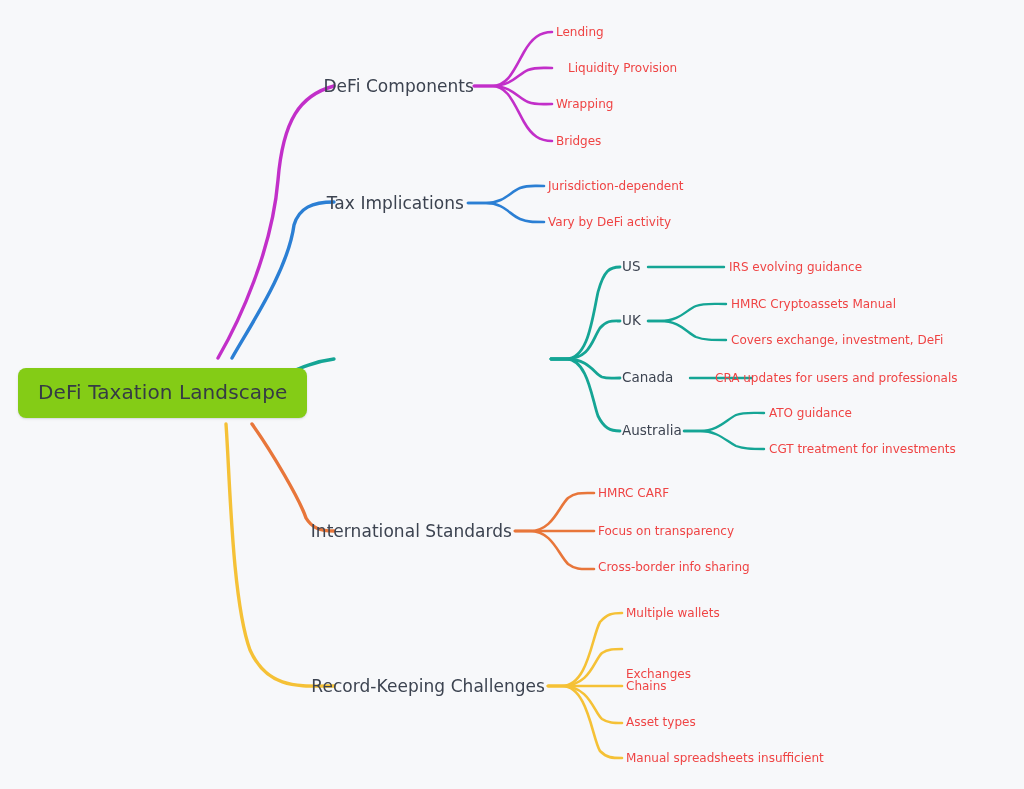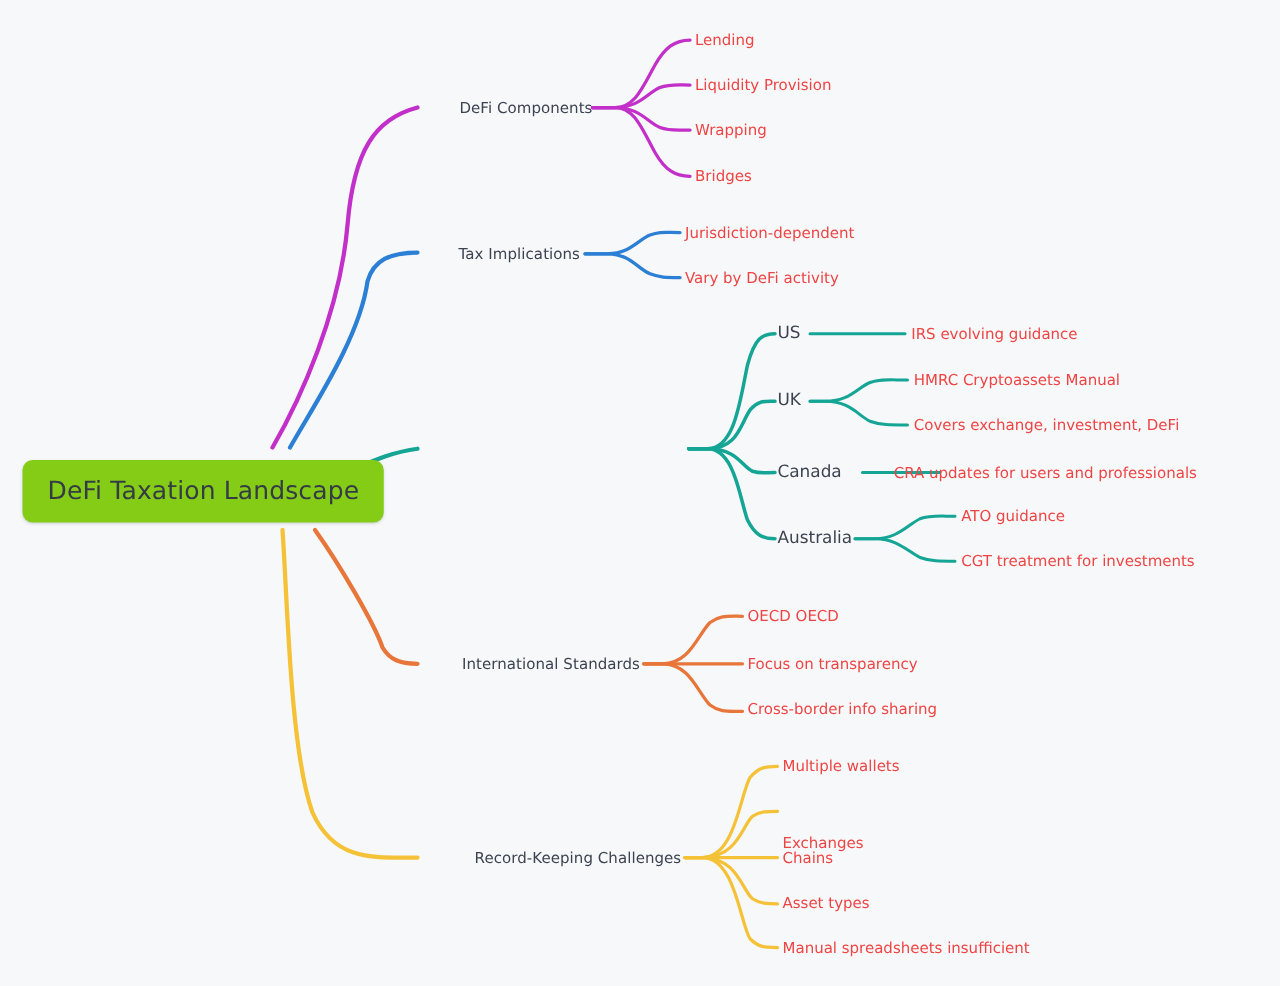--- a/index.html
+++ b/index.html
@@ -44,21 +44,21 @@
   .root-node {
     background: #84cc16;
     border-radius: 8px;
     box-shadow: 0 1px 3px rgba(30,40,60,0.10), 0 1px 1px rgba(30,40,60,0.06);
     padding: 14px 20px 16px 20px;
     font-size: 20px;
     color: #353b45;
     letter-spacing: 0.1px;
   }
   .branch-node {
-    font-size: 12px;
+    font-size: 17px;
     color: #3c4350;
     letter-spacing: 0.05px;
   }
   .sub-node {
     font-size: 13.5px;
     color: #3c4350;
   }
   .leaf-node {
     font-size: 12px;
     color: #ef4444;
@@ -119,21 +119,21 @@
       <path d="M 548,686 L 622,686" stroke="#f5c136" stroke-width="2.6"></path>
       <path d="M 548,686 L 562,686 C 590,686 594,713 602,719 C 608,723 614,723 622,723" stroke="#f5c136" stroke-width="2.6"></path>
       <path d="M 548,686 L 562,686 C 588,686 592,738 600,751 C 607,758 612,758 622,758" stroke="#f5c136" stroke-width="2.6"></path>
     </g>
   </svg>
 
   <div class="node root-node" style="left:18px; top:368px;">DeFi Taxation Landscape</div>
 
   <div class="node branch-node anchor-right" style="left:474px; top:86px;">DeFi Components</div>
   <div class="node leaf-node anchor-left" style="left:556px; top:32px;">Lending</div>
-  <div class="node leaf-node anchor-left" style="left:556px; top:68px;">Liquidity Provision</div>
+  <div class="node leaf-node anchor-left" style="left:568px; top:68px;">Liquidity Provision</div>
   <div class="node leaf-node anchor-left" style="left:556px; top:104px;">Wrapping</div>
   <div class="node leaf-node anchor-left" style="left:556px; top:141px;">Bridges</div>
 
   <div class="node branch-node anchor-right" style="left:464px; top:203px;">Tax Implications</div>
   <div class="node leaf-node anchor-left" style="left:548px; top:186px;">Jurisdiction-dependent</div>
   <div class="node leaf-node anchor-left" style="left:548px; top:222px;">Vary by DeFi activity</div>
 
 
   <div class="node sub-node anchor-left" style="left:622px; top:267px;">US</div>
   <div class="node leaf-node anchor-left" style="left:729px; top:267px;">IRS evolving guidance</div>
@@ -143,21 +143,21 @@
   <div class="node leaf-node anchor-left" style="left:731px; top:340px;">Covers exchange, investment, DeFi</div>
 
   <div class="node sub-node anchor-left" style="left:622px; top:378px;">Canada</div>
   <div class="node leaf-node anchor-left" style="left:715px; top:378px;">CRA updates for users and professionals</div>
 
   <div class="node sub-node anchor-left" style="left:622px; top:431px;">Australia</div>
   <div class="node leaf-node anchor-left" style="left:769px; top:413px;">ATO guidance</div>
   <div class="node leaf-node anchor-left" style="left:769px; top:449px;">CGT treatment for investments</div>
 
   <div class="node branch-node anchor-right" style="left:512px; top:531px;">International Standards</div>
-  <div class="node leaf-node anchor-left" style="left:598px; top:493px;">OECD OECD</div>
+  <div class="node leaf-node anchor-left" style="left:598px; top:493px;">HMRC CARF</div>
   <div class="node leaf-node anchor-left" style="left:598px; top:531px;">Focus on transparency</div>
   <div class="node leaf-node anchor-left" style="left:598px; top:567px;">Cross-border info sharing</div>
 
   <div class="node branch-node anchor-right" style="left:545px; top:686px;">Record-Keeping Challenges</div>
   <div class="node leaf-node anchor-left" style="left:626px; top:613px;">Multiple wallets</div>
   <div class="node leaf-node anchor-left" style="left:626px; top:674px;">Exchanges</div>
   <div class="node leaf-node anchor-left" style="left:626px; top:686px;">Chains</div>
   <div class="node leaf-node anchor-left" style="left:626px; top:722px;">Asset types</div>
   <div class="node leaf-node anchor-left" style="left:626px; top:758px;">Manual spreadsheets insufficient</div>
 

